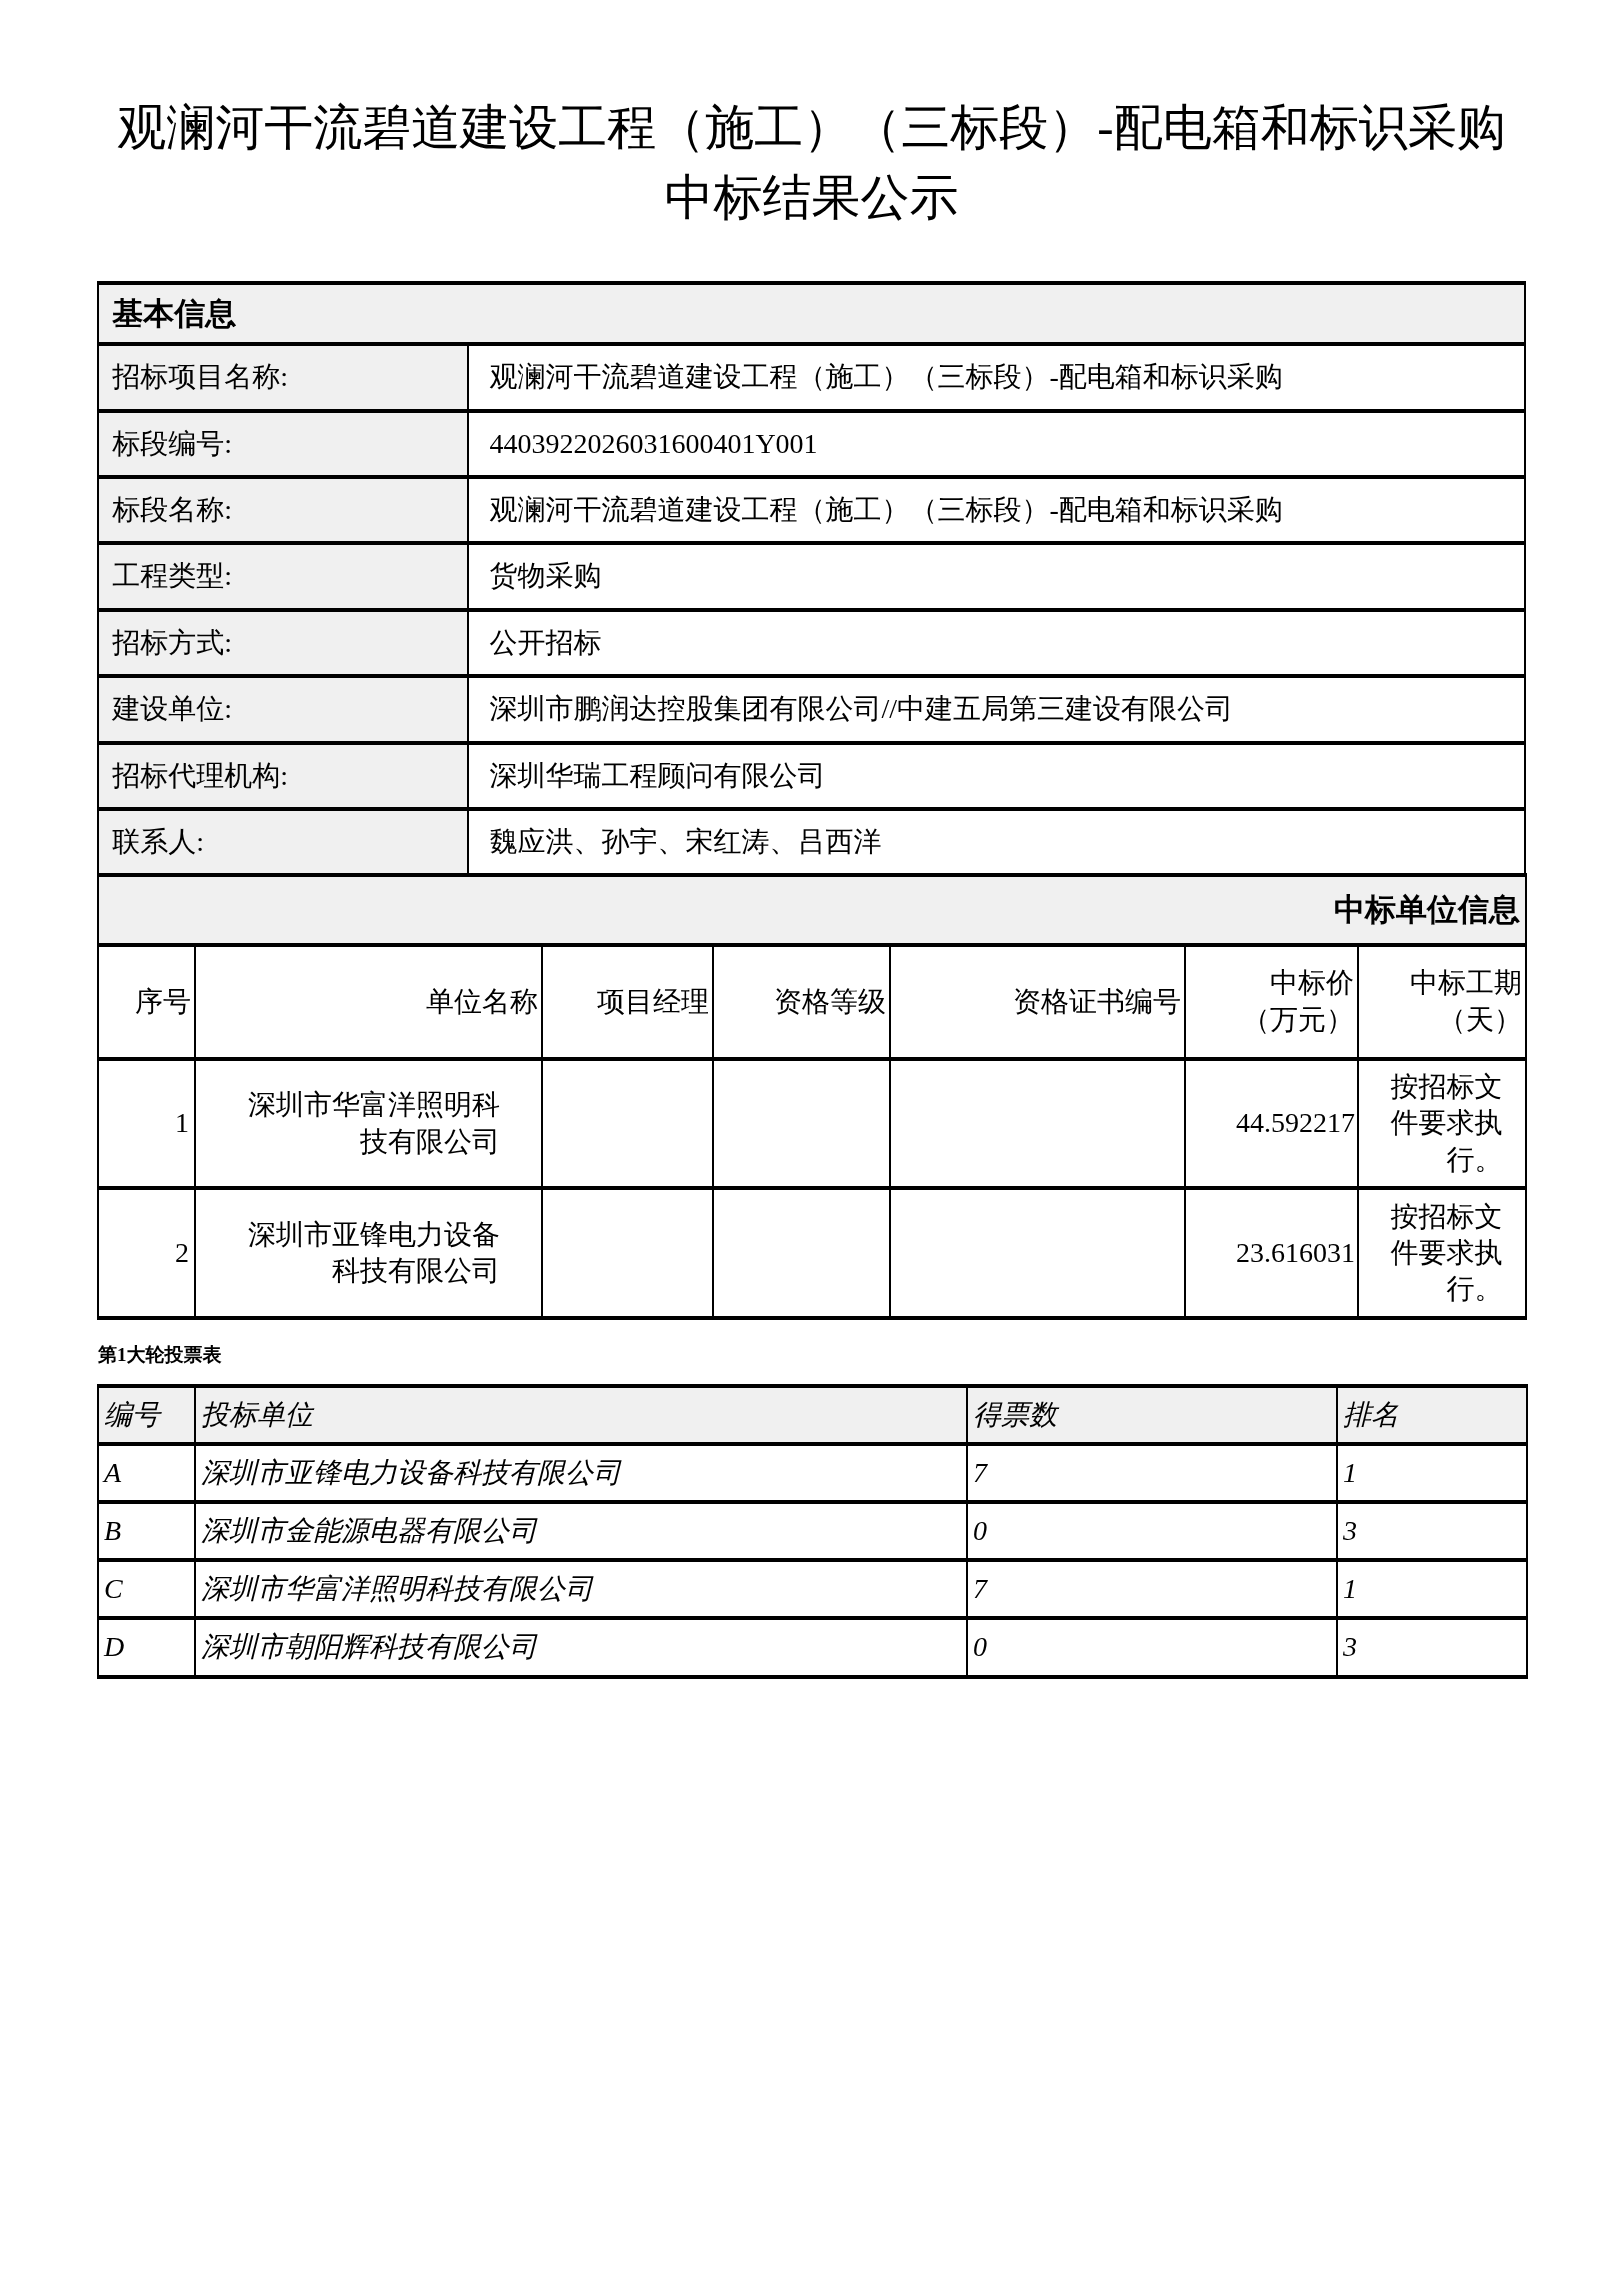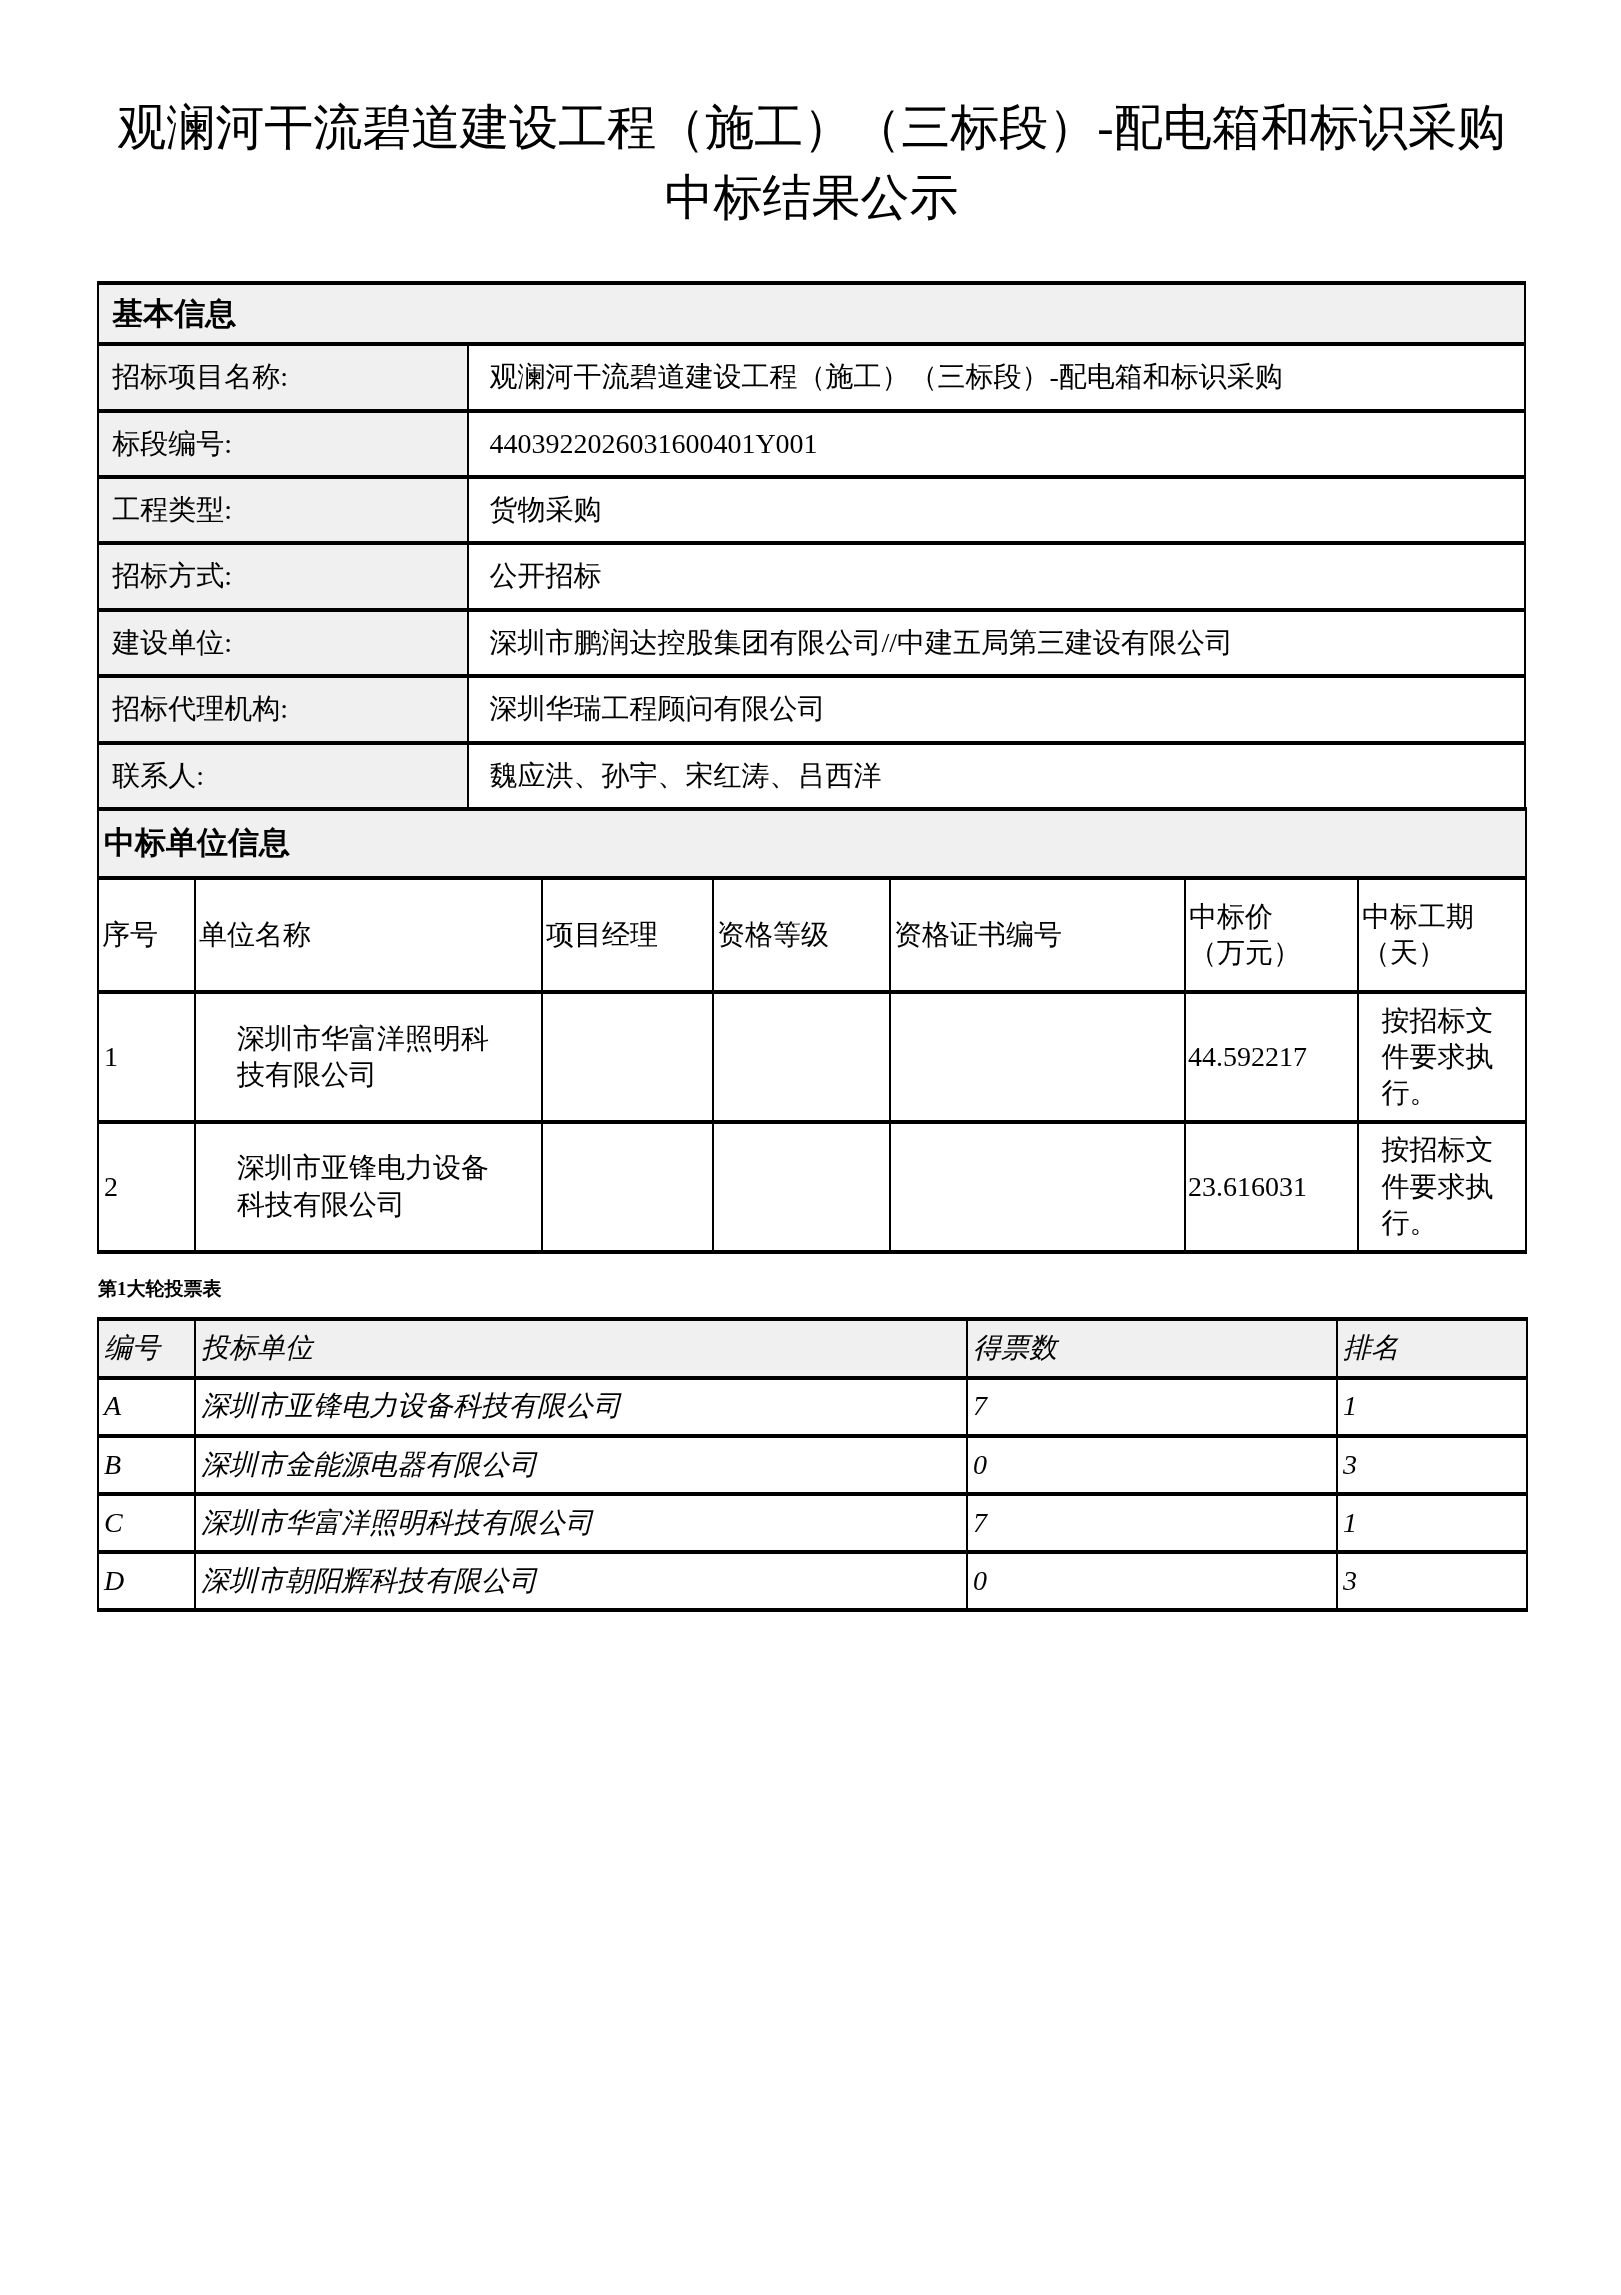--- a/index.html
+++ b/index.html
@@ -49,21 +49,21 @@
     background: #f0f0f0;
     padding: 7.2px 5.1px 7.2px 13.3px;
     height: 48px;
     text-align: left;
   }
   table.basic td.val {
     padding: 7.2px 10.2px 7.2px 20.4px;
     text-align: left;
   }
   table.winners { margin-top: -4.1px; }
-  table.winners td { text-align: left; padding: 7.2px 5.1px; }
+  table.winners td { text-align: right; padding: 7.2px 5.1px; }
   table.winners tr.head td { height: 100px; padding: 5.1px 3.1px; }
   table.winners td.name { padding: 10.2px 41px; }
   table.winners td.duration { padding: 8.2px 22.5px; }
   table.winners td.price { padding: 7.2px 2px; }
   .pre-line { white-space: pre-line; }
   .vote-title {
     font-size: 19px;
     font-weight: bold;
     margin: 22.5px 0 15.3px 1px;
   }
@@ -86,20 +86,24 @@
         <tr>
       <td colspan="2" class="section">基本信息</td>
     </tr>
     <tr>
       <td class="lbl">招标项目名称:</td>
       <td class="val">观澜河干流碧道建设工程（施工）（三标段）-配电箱和标识采购</td>
     </tr>
     <tr>
       <td class="lbl">标段编号:</td>
       <td class="val">4403922026031600401Y001</td>
+    </tr>
+    <tr>
+      <td class="lbl">标段名称:</td>
+      <td class="val">观澜河干流碧道建设工程（施工）（三标段）-配电箱和标识采购</td>
     </tr>
     <tr>
       <td class="lbl">工程类型:</td>
       <td class="val">货物采购</td>
     </tr>
     <tr>
       <td class="lbl">招标方式:</td>
       <td class="val">公开招标</td>
     </tr>
     <tr>

